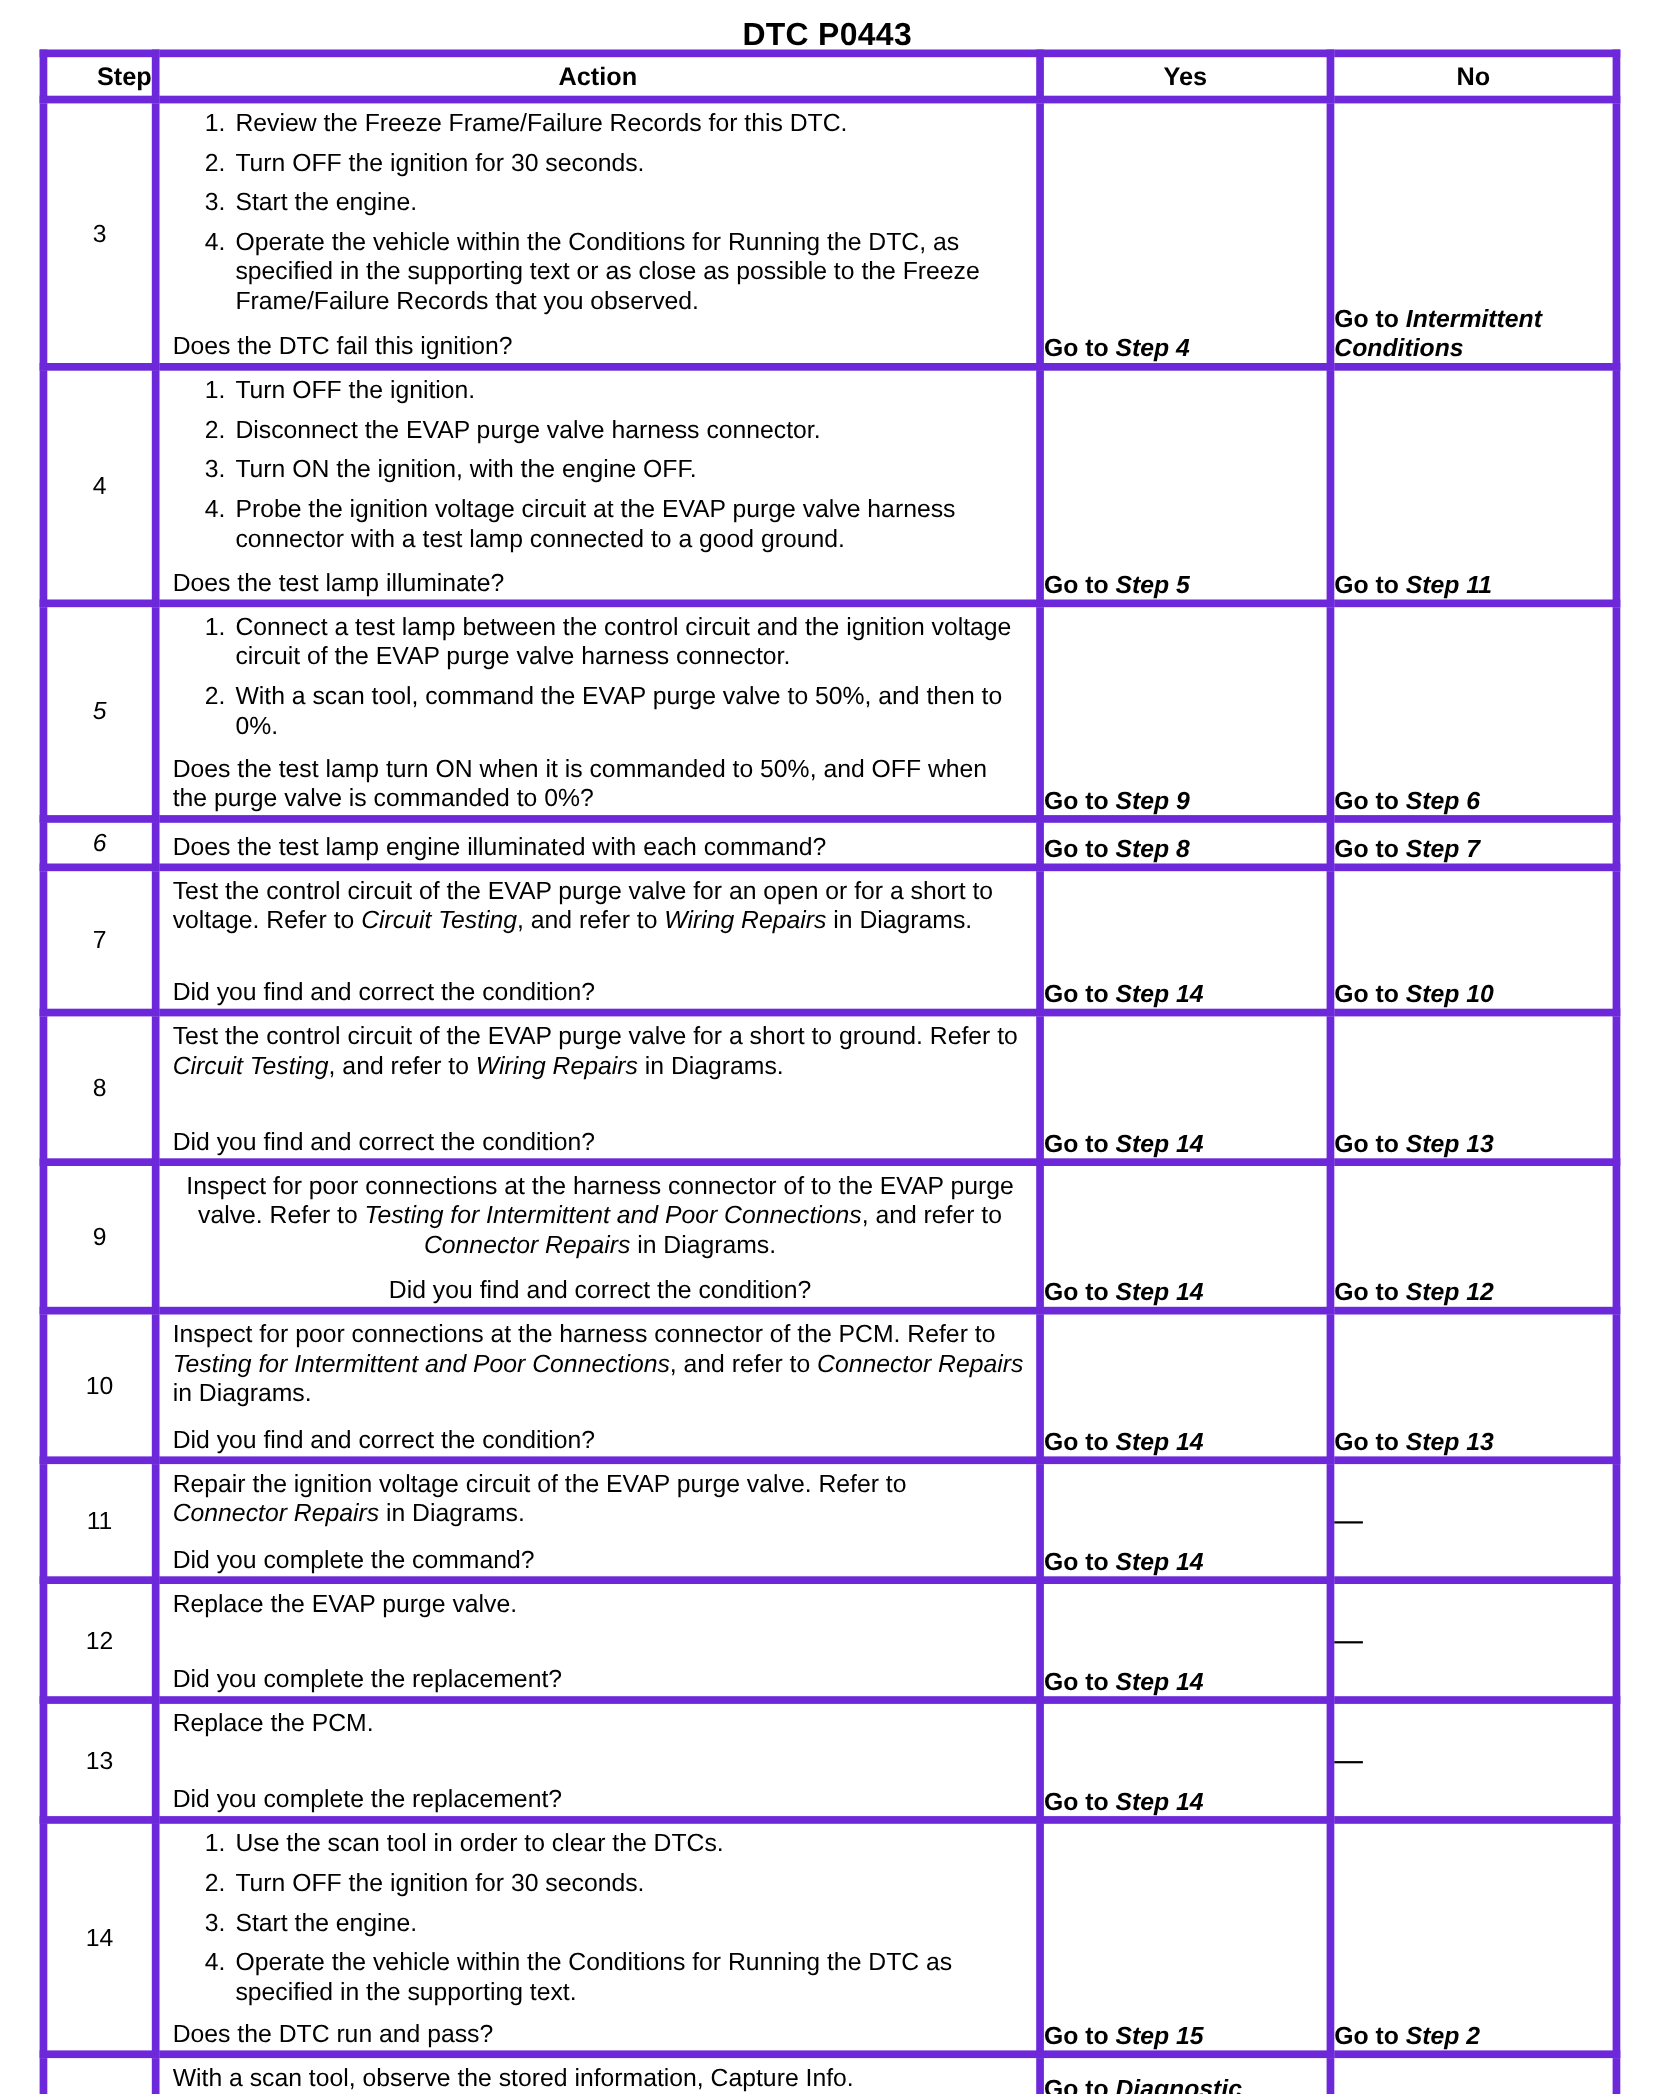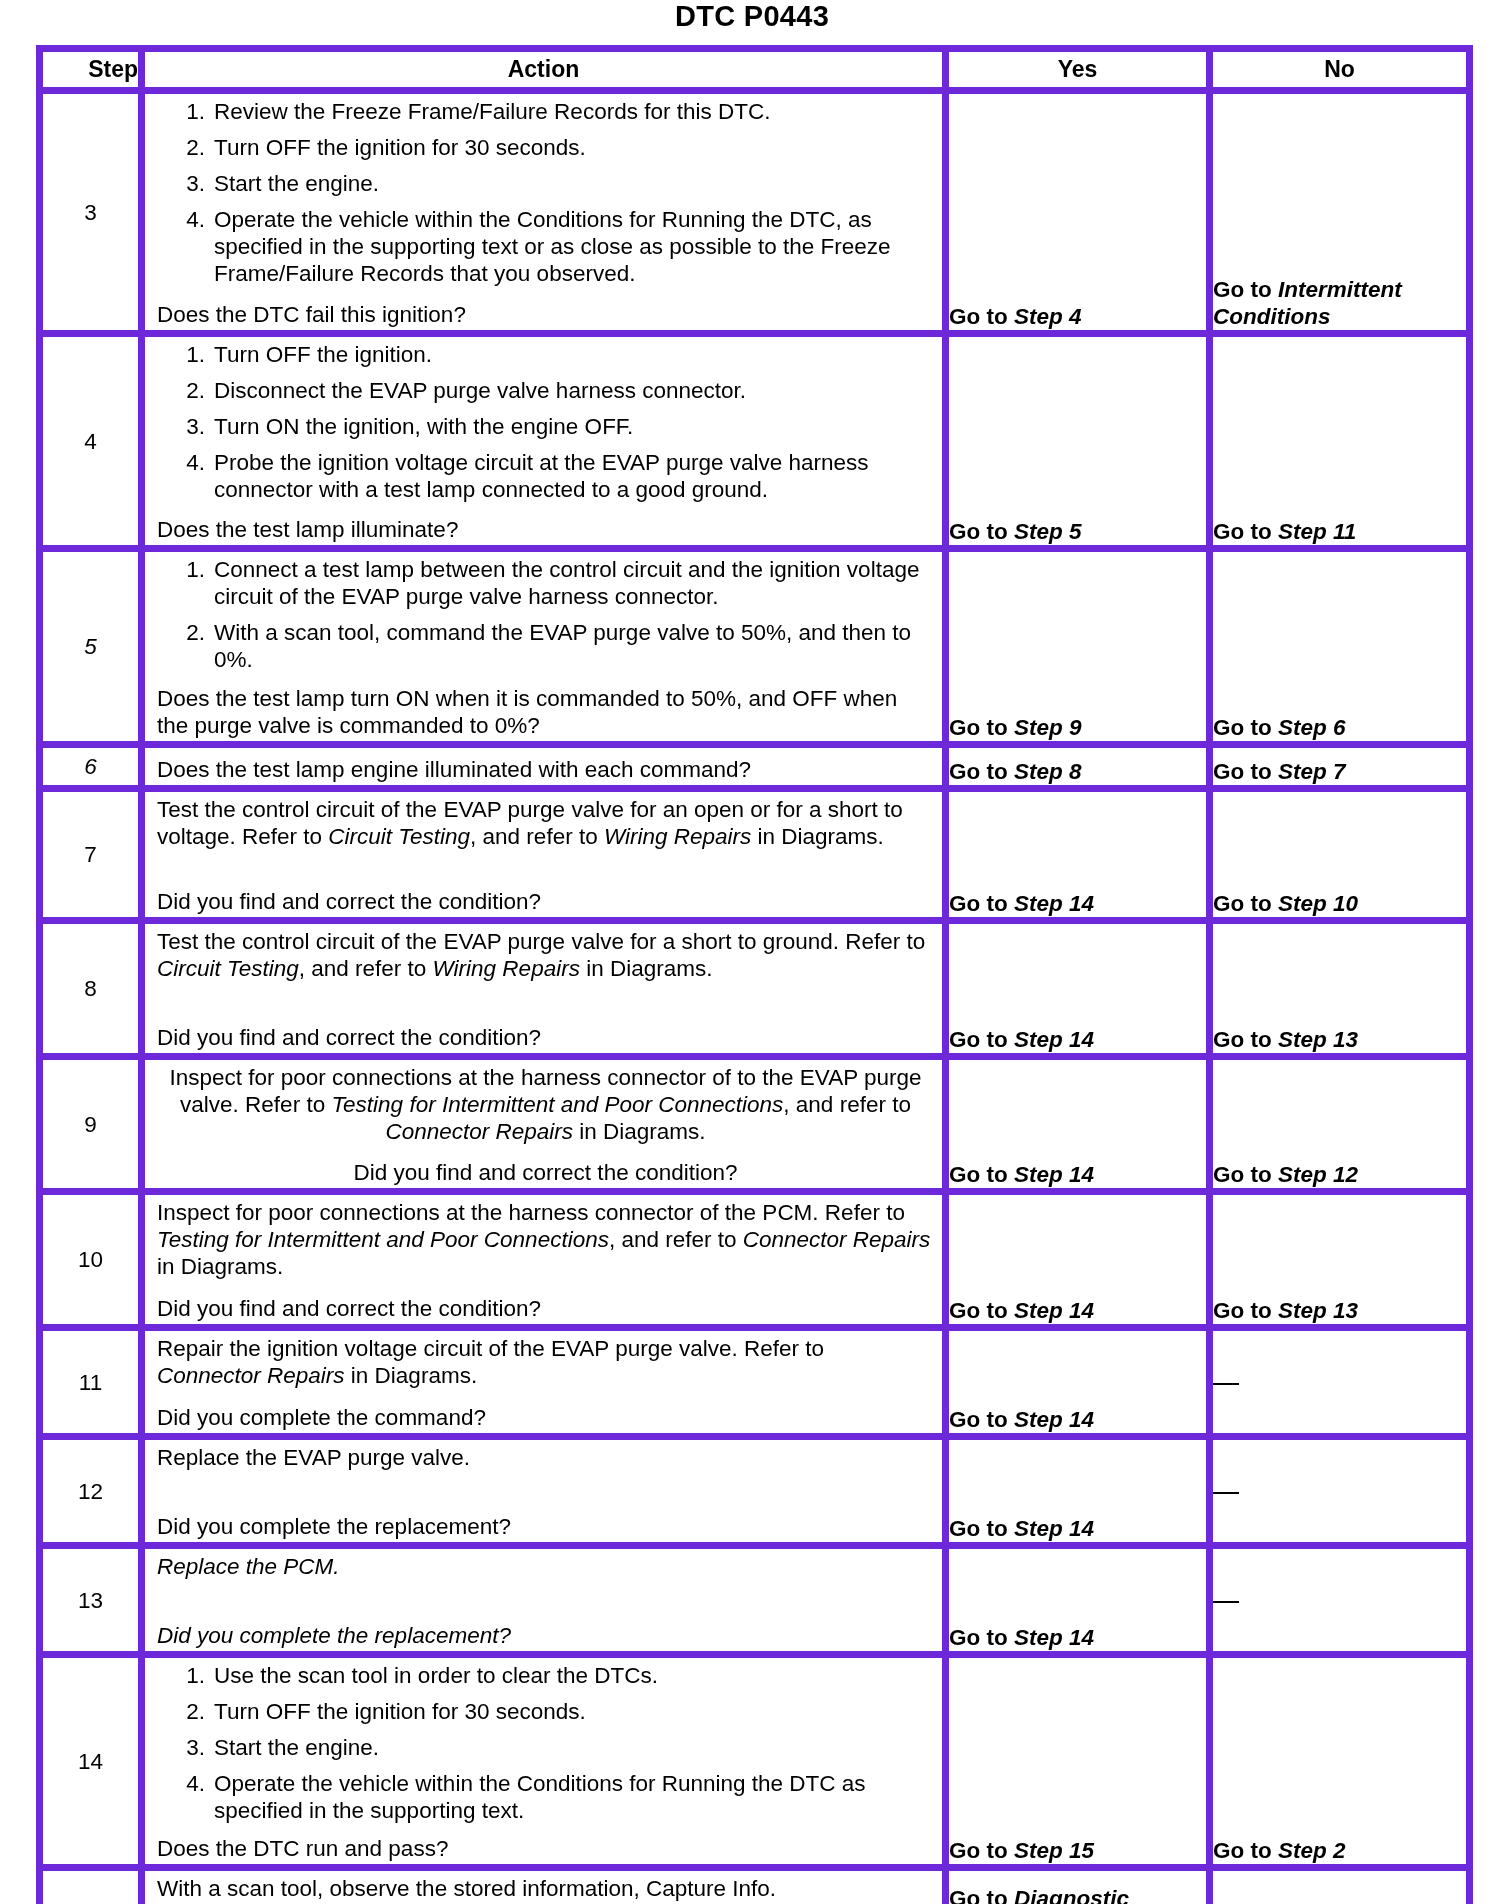--- a/index.html
+++ b/index.html
@@ -1,18 +1,18 @@
 <!DOCTYPE html>
 <html><head>
 <meta charset="utf-8">
 <style>
   html, body { margin: 0; padding: 0; background: #ffffff; }
   body { width: 1504px; height: 1904px; position: relative; overflow: hidden;
          font-family: "Liberation Sans", sans-serif; color: #000; }
-  .title { position: absolute; left: 0; width: 1504px; top: 0; text-align: center;
+  .title { position: absolute; left: 0; width: 1504px; top: 16px; text-align: center;
            font-weight: bold; font-size: 29px; letter-spacing: 0.3px; }
   table.dtc { position: absolute; left: 36px; top: 45px; border-collapse: collapse;
               table-layout: fixed; width: 1430px; }
   table.dtc td, table.dtc th { border: 7px solid #6d28d9; padding: 0; }
   col.c-step { width: 102px; } col.c-action { width: 804px; }
   col.c-yes { width: 264px; } col.c-no { width: 260px; }
   th { font-weight: bold; font-size: 23px; height: 35px; text-align: center; vertical-align: middle; }
   th.step-h { text-align: right; padding-right: 10px; }
   td { font-size: 22.5px; line-height: 27px; }
   td.step { text-align: center; vertical-align: middle; }
@@ -218,21 +218,21 @@
               <p class="para"><span>Replace the EVAP purge valve.</span></p>
             </div>
             <p class="question">Did you complete the replacement?</p>
           </div>
         </td>
         <td class="yes"><span><span>Go to </span><span class="link">Step 14</span></span></td>
         <td class="no dash"><span class="dash-mark"></span></td>
       </tr>
       <tr style="height: 102px;">
         <td class="step">13</td>
-        <td class="action" style="height: 102px; font-style: italic;">
+        <td class="action" style="height: 102px;">
           <div class="action-inner">
             <div>
               <p class="para"><span>Replace the PCM.</span></p>
             </div>
             <p class="question">Did you complete the replacement?</p>
           </div>
         </td>
         <td class="yes"><span><span>Go to </span><span class="link">Step 14</span></span></td>
         <td class="no dash"><span class="dash-mark"></span></td>
       </tr>

